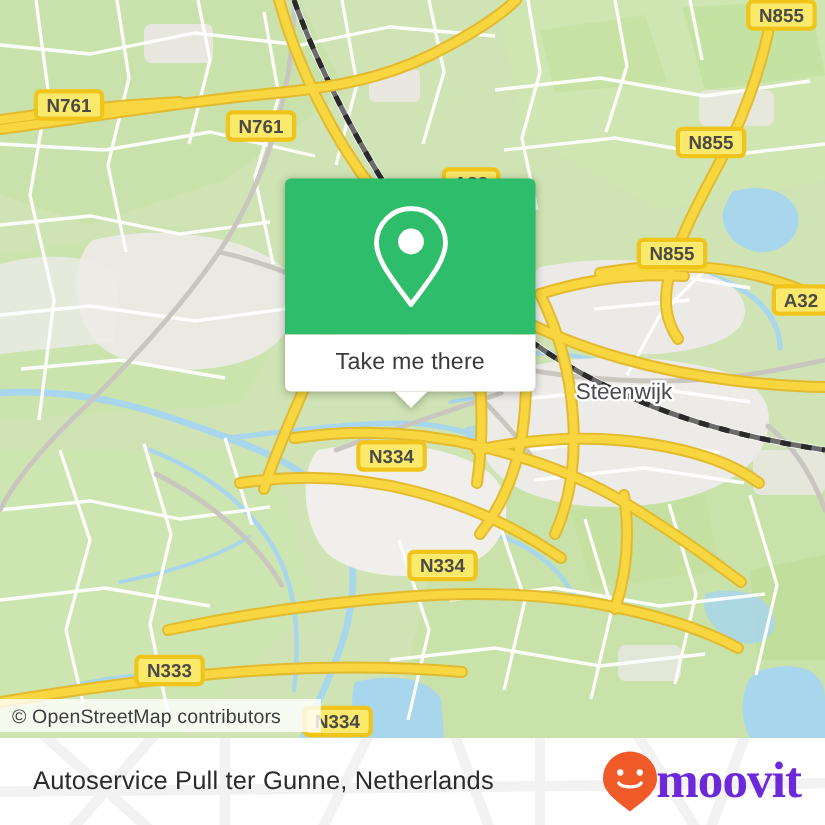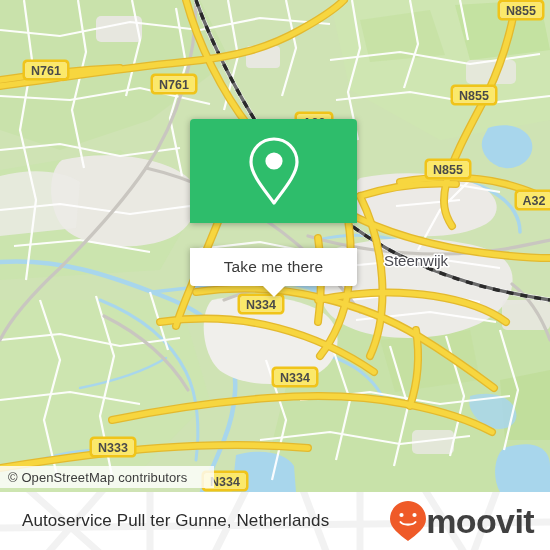--- a/index.html
+++ b/index.html
@@ -67,21 +67,20 @@
   }
   #callout-pin { display: block; }
   #callout-bottom {
     position: relative;
     height: 38px;
     background: #ffffff;
     border-radius: 0 0 4px 4px;
     display: flex;
     align-items: center;
     justify-content: center;
-    margin-top: 25px;
   }
   #callout-label {
     font-size: 15.5px;
     color: #3a3a3a;
     font-family: "Liberation Sans", sans-serif;
     letter-spacing: .1px;
     white-space: nowrap;
   }
   #callout-tail {
     position: absolute;
@@ -120,22 +119,22 @@
   #brand {
     position: absolute;
     right: 16px;
     top: 50%;
     transform: translateY(-50%);
     display: flex;
     align-items: center;
   }
   #brand-wordmark {
     font-size: 34px;
-    color: #404040;
-    font-family: Liberation Sans, sans-serif;
+    color: #6d28d9;
+    font-family: Liberation Serif, serif;
     font-weight: 700;
     letter-spacing: -0.6px;
     line-height: 1;
     margin-left: -3px;
   }
 </style>
 </head>
 <body>
 
 <div id="screen">

